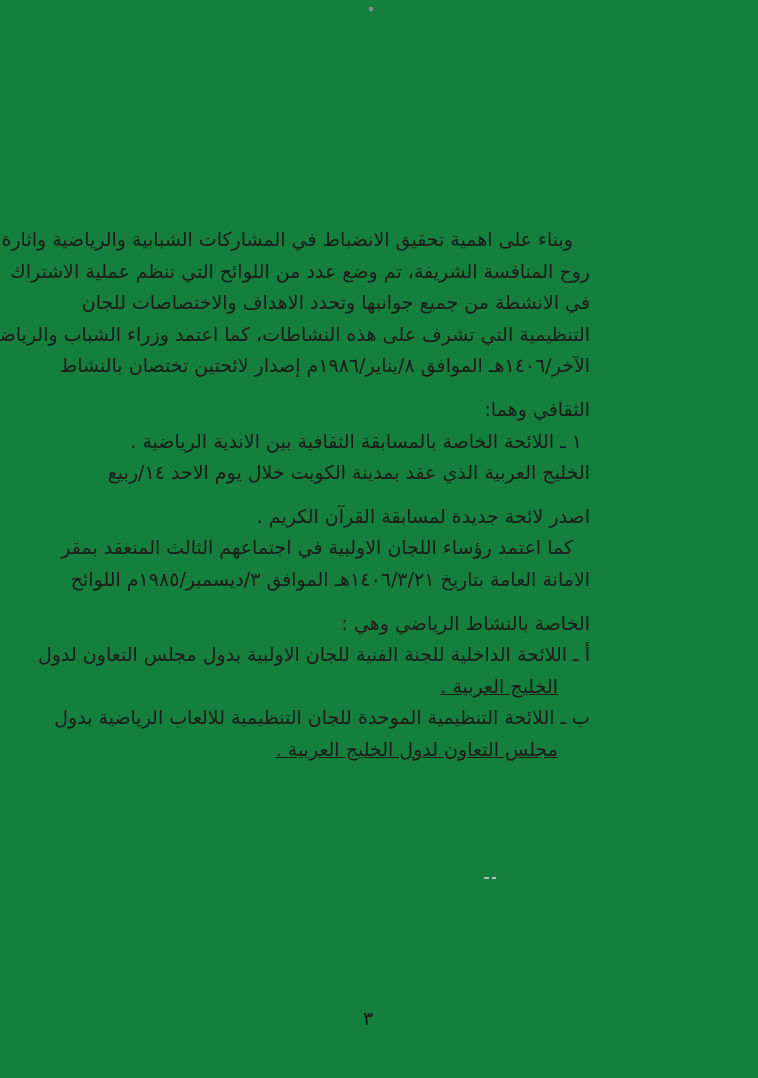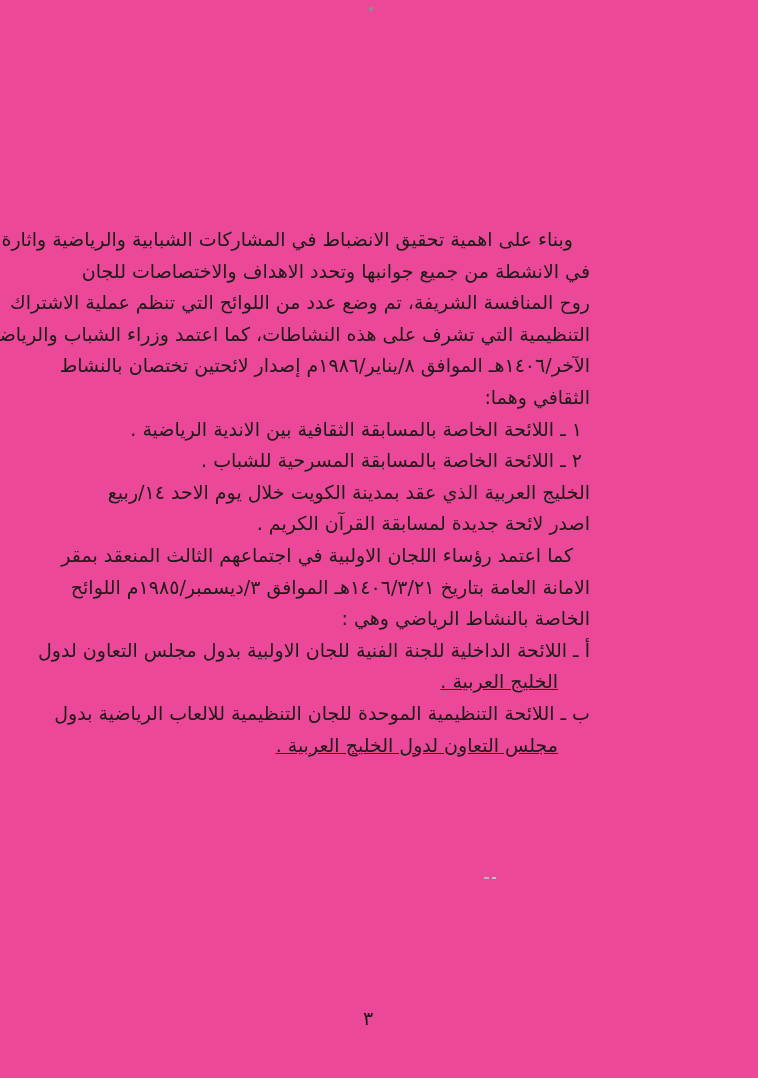--- a/index.html
+++ b/index.html
@@ -1,40 +1,40 @@
 <!DOCTYPE html>
 <html lang="ar" dir="rtl"><head>
 <meta charset="utf-8">
 <style>
   html,body { margin:0; padding:0; background:#ffffff; }
   .page {
     position:relative;
     width:758px; height:1078px;
-    background:#ec4899;
+    background:#15803d;
     font-family:"DejaVu Sans", sans-serif;
     color:#1d1b18;
     overflow:hidden;
   }
   .text-block {
     position:absolute;
     top:224px;
     right:168px;
     width:455px;
     direction:rtl;
     font-size:19px;
     line-height:31.6px;
   }
   .line {
     height:31.6px;
     white-space:nowrap;
     text-align:justify;
     text-align-last:justify;
   }
   .line.first { padding-right:17px; }
-  .line.end   { text-align-last:right; }
+  .line.end   { text-align-last:right;margin-top:12px; }
   .line.list  { text-align-last:right; padding-right:8px; }
   .line.hang  { text-align-last:right; padding-right:32px;text-decoration:underline; }
   .page-number {
     position:absolute;
     top:1007px; left:0;
     width:758px;
     text-align:center;
     text-indent:22px;
     font-size:19px;
     color:#141414;
@@ -46,27 +46,26 @@
 </style>
 </head>
 <body>
 
 <div class="page">
 
   <span class="speck speck-top"></span>
 
   <div class="text-block">
     <div class="line first">وبناء على اهمية تحقيق الانضباط في المشاركات الشبابية والرياضية واثارة</div>
+    <div class="line">روح المنافسة الشريفة، تم وضع عدد من اللوائح التي تنظم عملية الاشتراك</div>
     <div class="line">في الانشطة من جميع جوانبها وتحدد الاهداف والاختصاصات للجان</div>
-    <div class="line">روح المنافسة الشريفة، تم وضع عدد من اللوائح التي تنظم عملية الاشتراك</div>
     <div class="line">التنظيمية التي تشرف على هذه النشاطات، كما اعتمد وزراء الشباب والرياضة</div>
     <div class="line">الآخر/١٤٠٦هـ الموافق ٨/يناير/١٩٨٦م إصدار لائحتين تختصان بالنشاط</div>
     <div class="line end">الثقافي وهما:</div>
     <div class="line list">١ ـ اللائحة الخاصة بالمسابقة الثقافية بين الاندية الرياضية .</div>
-    <div class="line list">٢ ـ اللائحة الخاصة بالمسابقة المسرحية للشباب .</div>
     <div class="line">الخليج العربية الذي عقد بمدينة الكويت خلال يوم الاحد ١٤/ربيع</div>
     <div class="line end">اصدر لائحة جديدة لمسابقة القرآن الكريم .</div>
     <div class="line first">كما اعتمد رؤساء اللجان الاولبية في اجتماعهم الثالث المنعقد بمقر</div>
     <div class="line">الامانة العامة بتاريخ ٢١/‏٣/‏١٤٠٦هـ الموافق ٣/ديسمبر/١٩٨٥م اللوائح</div>
     <div class="line end">الخاصة بالنشاط الرياضي وهي :</div>
     <div class="line">أ ـ اللائحة الداخلية للجنة الفنية للجان الاولبية بدول مجلس التعاون لدول</div>
     <div class="line hang">الخليج العربية .</div>
     <div class="line">ب ـ اللائحة التنظيمية الموحدة للجان التنظيمية للالعاب الرياضية بدول</div>
     <div class="line hang">مجلس التعاون لدول الخليج العربية .</div>
   </div>

